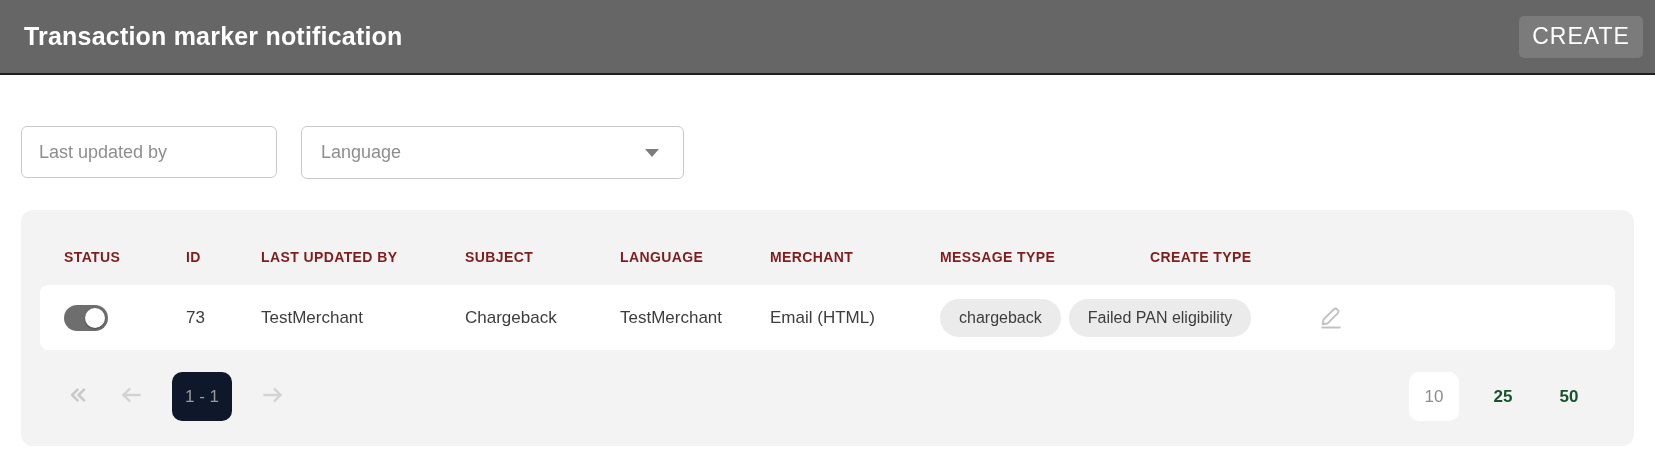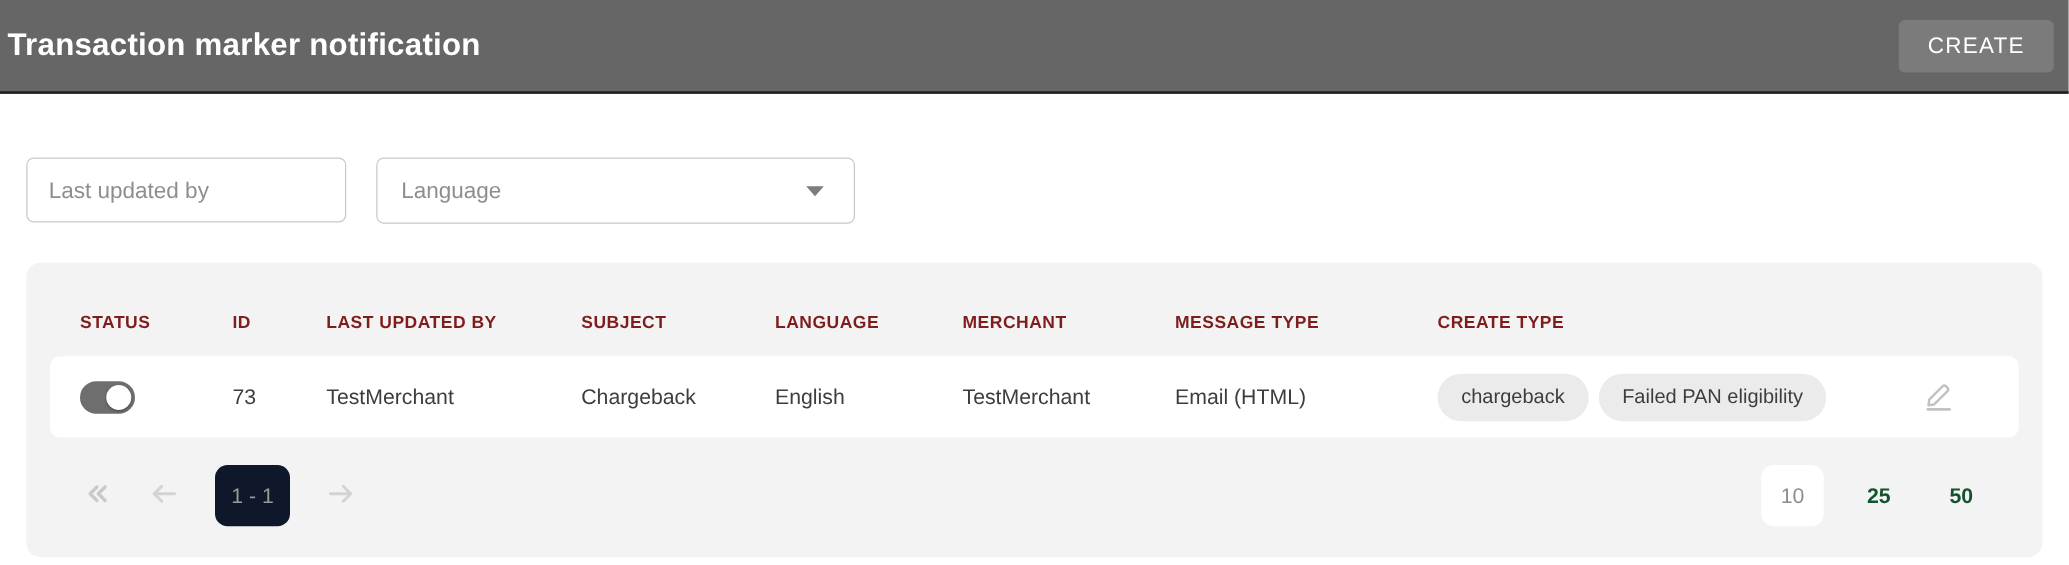--- a/index.html
+++ b/index.html
@@ -2,24 +2,24 @@
 <html><head>
 <meta charset="utf-8">
 <style>
   * { margin:0; padding:0; box-sizing:border-box; }
   html,body { width:1655px; height:452px; background:#ffffff;
     font-family:"Liberation Sans", sans-serif; overflow:hidden; }
 
   
   .appbar { height:75px; background:#666666; border-bottom:2px solid #1f1f1f;
     display:flex; align-items:center; justify-content:space-between;
-    padding:0 12px 0 6px; }
+    padding:0 12px 0 24px; }
   .appbar h1 { color:#ffffff; font-size:25px; font-weight:bold; letter-spacing:.2px; }
   .create-btn { background:#7b7b7b; color:#ffffff; border:none; border-radius:5px;
-    width:124px; height:42px; font-size:18px; letter-spacing:1px;
+    width:124px; height:42px; font-size:23px; letter-spacing:1px;
     font-family:inherit; cursor:pointer; }
 
   
   .filters { display:flex; gap:24px; margin:51px 0 0 21px; }
   .text-filter { width:256px; height:52px; border:1px solid #c9c9c9; border-radius:6px;
     padding:0 17px; font-size:18px; color:#555; font-family:inherit; outline:none; }
   .text-filter::placeholder { color:#8e8e8e; opacity:1; }
   .select-filter { width:383px; height:53px; border:1px solid #c9c9c9; border-radius:6px;
     display:flex; align-items:center; justify-content:space-between;
     padding:0 24px 0 19px; cursor:pointer; background:#fff; }
@@ -101,21 +101,20 @@
 
   <div class="row-card tgrid">
     <div>
       <div class="toggle">
         <div class="knob"></div>
       </div>
     </div>
     <span>73</span>
     <span>TestMerchant</span>
     <span>Chargeback</span>
-    <span>English</span>
     <span>TestMerchant</span>
     <span>Email (HTML)</span>
     <div class="chips">
       <span class="chip">chargeback</span>
       <span class="chip">Failed PAN eligibility</span>
     </div>
     <div class="edit-cell">
       <button class="icon-btn">
         <span>
           <svg width="26" height="26" viewBox="0 0 24 24" fill="none" stroke="#c2c2c2" stroke-width="1.8" stroke-linejoin="round" stroke-linecap="round">

